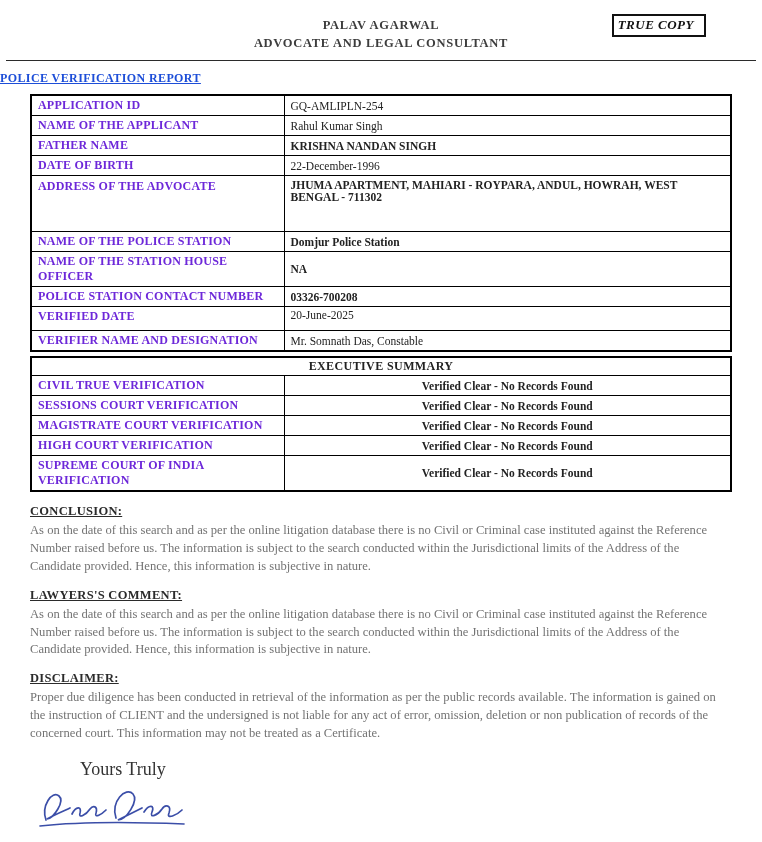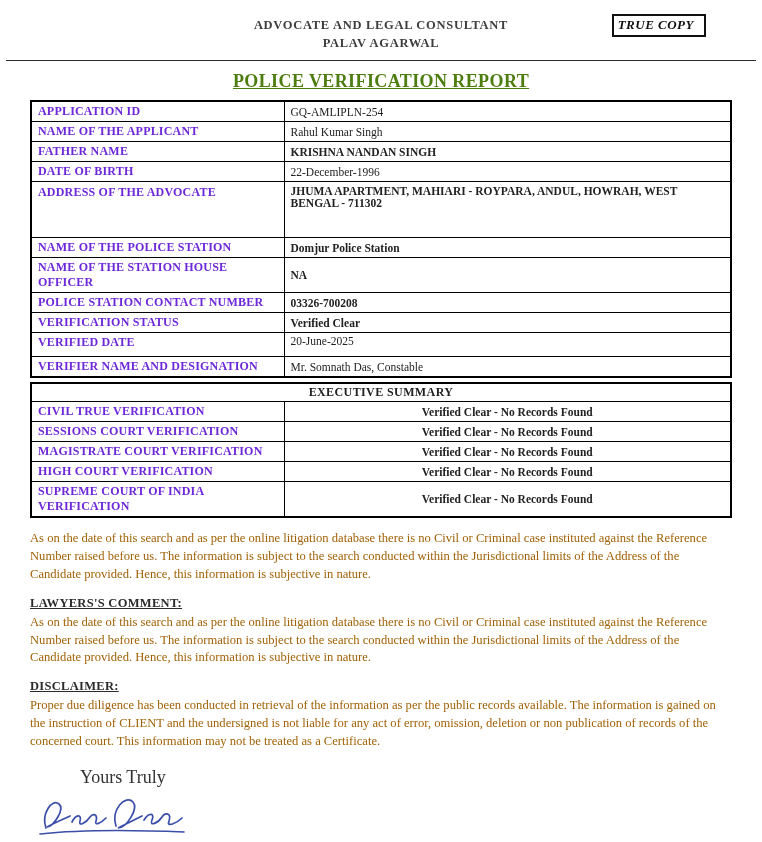--- a/index.html
+++ b/index.html
@@ -13,55 +13,55 @@
     font-style:italic; font-weight:bold; font-size:13px; letter-spacing:0.5px;
     color:#111;
   }
 
   .header { text-align:center; padding-top:16px; color:#3d3d3d; }
   .header div { font-weight:bold; font-size:12.5px; letter-spacing:0.7px; line-height:18px; }
 
   hr.rule { border:none; border-top:1.5px solid #2b2b2b; margin:8px 6px 0 6px; }
 
   .report-title {
-    text-align:center; font-weight:bold; font-size:18px;
-    text-decoration:underline; margin-top:10px; letter-spacing:0.4px; color:#4d7c0f;
+    text-align:left; font-weight:bold; font-size:12px;
+    text-decoration:underline; margin-top:10px; letter-spacing:0.4px; color:#1d4ed8;
   }
 
   .content { padding:0 30px; }
 
   table { width:100%; border-collapse:collapse; }
   table.details { margin-top:8px; border:2px solid #000; }
   table.summary { margin-top:4px; border:2px solid #000; }
   td, th { border:1px solid #000; padding:2px 6px; }
   td.lbl { width:253px; font-weight:bold; font-size:12px; letter-spacing:0.2px; color:#6d28d9; }
   td.val { font-size:11.5px; color:#222; }
   .v-bold { font-weight:bold; }
   tr.addr td { height:56px; vertical-align:top; padding-top:3px; }
   tr.tall td { height:24px; vertical-align:top; }
   table.summary th { font-size:12px; text-align:center; letter-spacing:0.4px; padding:1px 6px; color:#222;border-radius:8px; }
   table.summary td.val { text-align:center; font-weight:bold;margin-left:44px; }
 
   .section { margin-top:12px; }
   .sec-head { font-weight:bold; text-decoration:underline; font-size:12.5px; letter-spacing:0.3px; color:#2b2b2b; }
-  .section p { font-size:12.6px; line-height:1.42; margin-top:3px; color:#a16207; }
+  .section p { font-size:12.6px; line-height:1.42; margin-top:3px; color:#737373; }
 
   .closing { margin-top:16px; padding-left:50px; font-size:18px; color:#333; }
   .sig-wrap { margin-top:4px; padding-left:6px; height:50px; }
 </style>
 </head>
 <body>
 
 <div class="page">
 
   <div class="truecopy">TRUE COPY</div>
 
   <div class="header">
+    <div>PALAV AGARWAL</div>
     <div>ADVOCATE AND LEGAL CONSULTANT</div>
-    <div>PALAV AGARWAL</div>
   </div>
 
   <hr class="rule">
 
   <div class="report-title">POLICE VERIFICATION REPORT</div>
 
   <div class="content">
 
     <table class="details">
       <tbody>
@@ -90,24 +90,20 @@
         <td class="val v-bold">Domjur Police Station</td>
       </tr>
       <tr>
         <td class="lbl">NAME OF THE STATION HOUSE OFFICER</td>
         <td class="val v-bold">NA</td>
       </tr>
       <tr>
         <td class="lbl">POLICE STATION CONTACT NUMBER</td>
         <td class="val v-bold">03326-700208</td>
       </tr>
-      <tr>
-        <td class="lbl">VERIFICATION STATUS</td>
-        <td class="val v-bold">Verified Clear</td>
-      </tr>
       <tr class="tall">
         <td class="lbl">VERIFIED DATE</td>
         <td class="val">20-June-2025</td>
       </tr>
       <tr>
         <td class="lbl">VERIFIER NAME AND DESIGNATION</td>
         <td class="val">Mr. Somnath Das, Constable</td>
       </tr>
     </tbody>
       </table>
@@ -134,20 +130,21 @@
         <td class="val">Verified Clear - No Records Found</td>
       </tr>
       <tr>
         <td class="lbl">SUPREME COURT OF INDIA VERIFICATION</td>
         <td class="val">Verified Clear - No Records Found</td>
       </tr>
     </tbody>
       </table>
 
     <div class="section">
+      <div class="sec-head">CONCLUSION:</div>
       <p>As on the date of this search and as per the online litigation database there is no Civil or Criminal case instituted against the Reference Number raised before us. The information is subject to the search conducted within the Jurisdictional limits of the Address of the Candidate provided. Hence, this information is subjective in nature.</p>
     </div>
 
     <div class="section">
       <div class="sec-head">LAWYERS'S COMMENT:</div>
       <p>As on the date of this search and as per the online litigation database there is no Civil or Criminal case instituted against the Reference Number raised before us. The information is subject to the search conducted within the Jurisdictional limits of the Address of the Candidate provided. Hence, this information is subjective in nature.</p>
     </div>
 
     <div class="section">
       <div class="sec-head">DISCLAIMER:</div>

